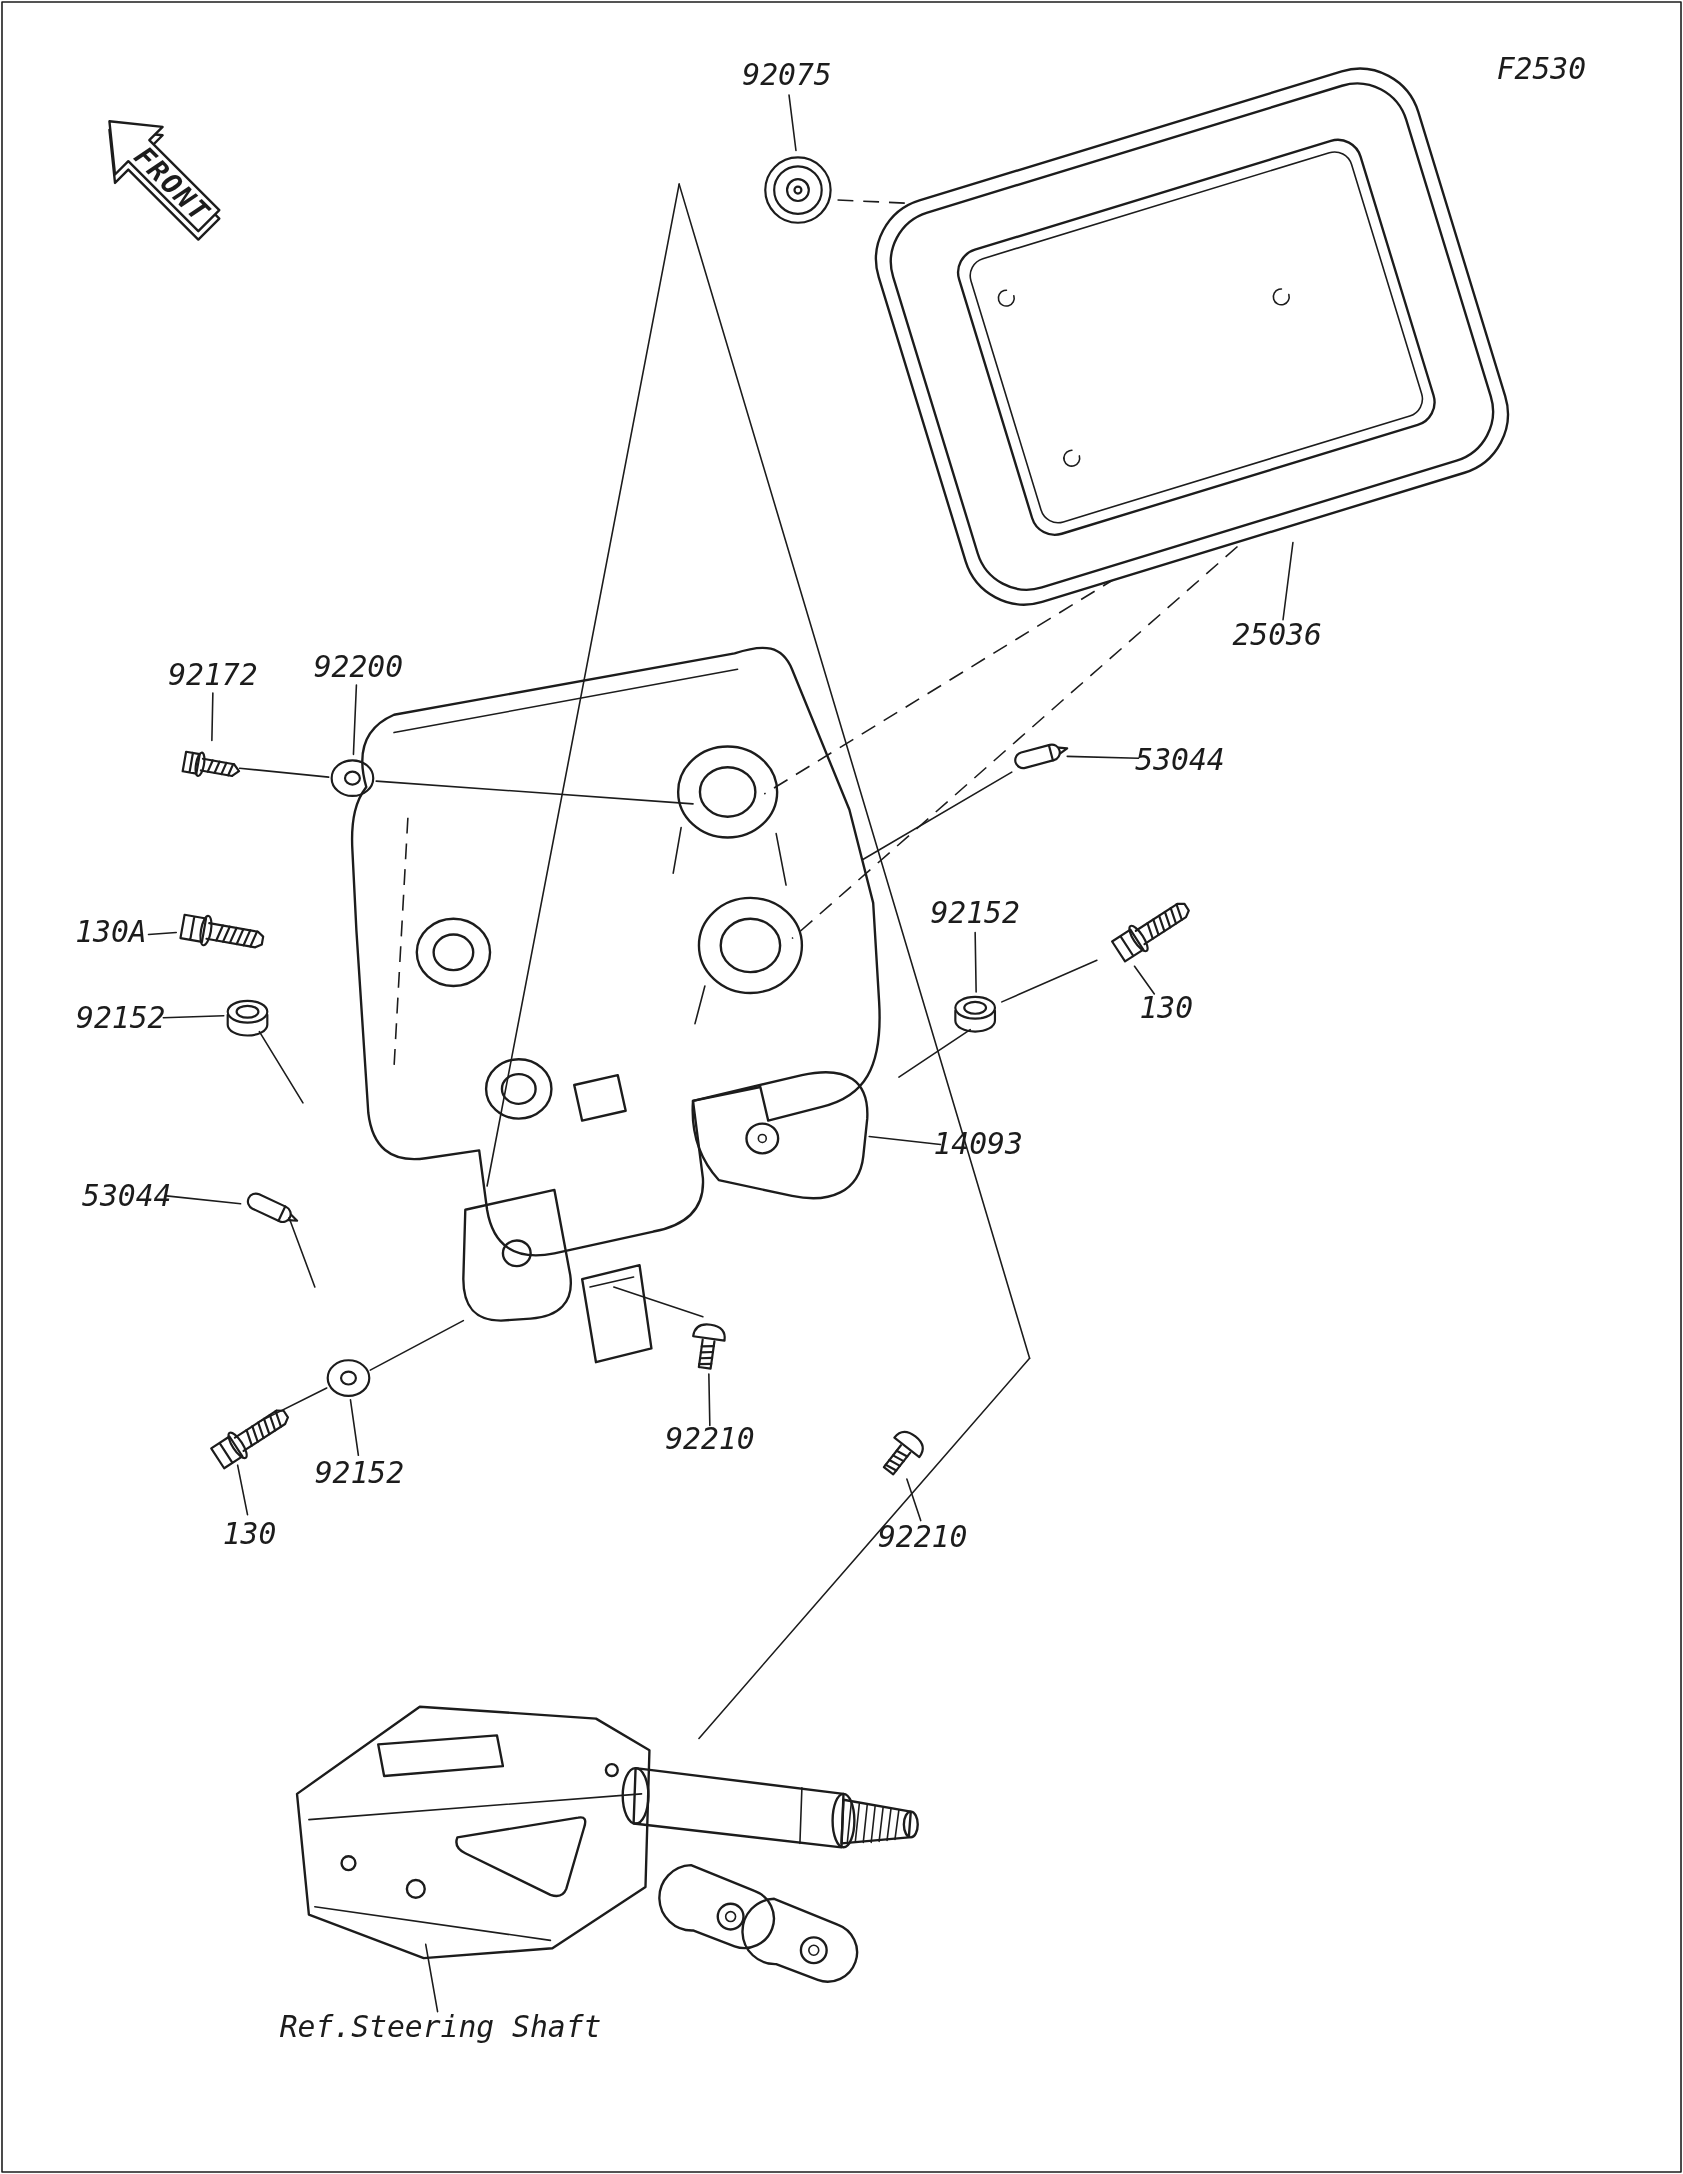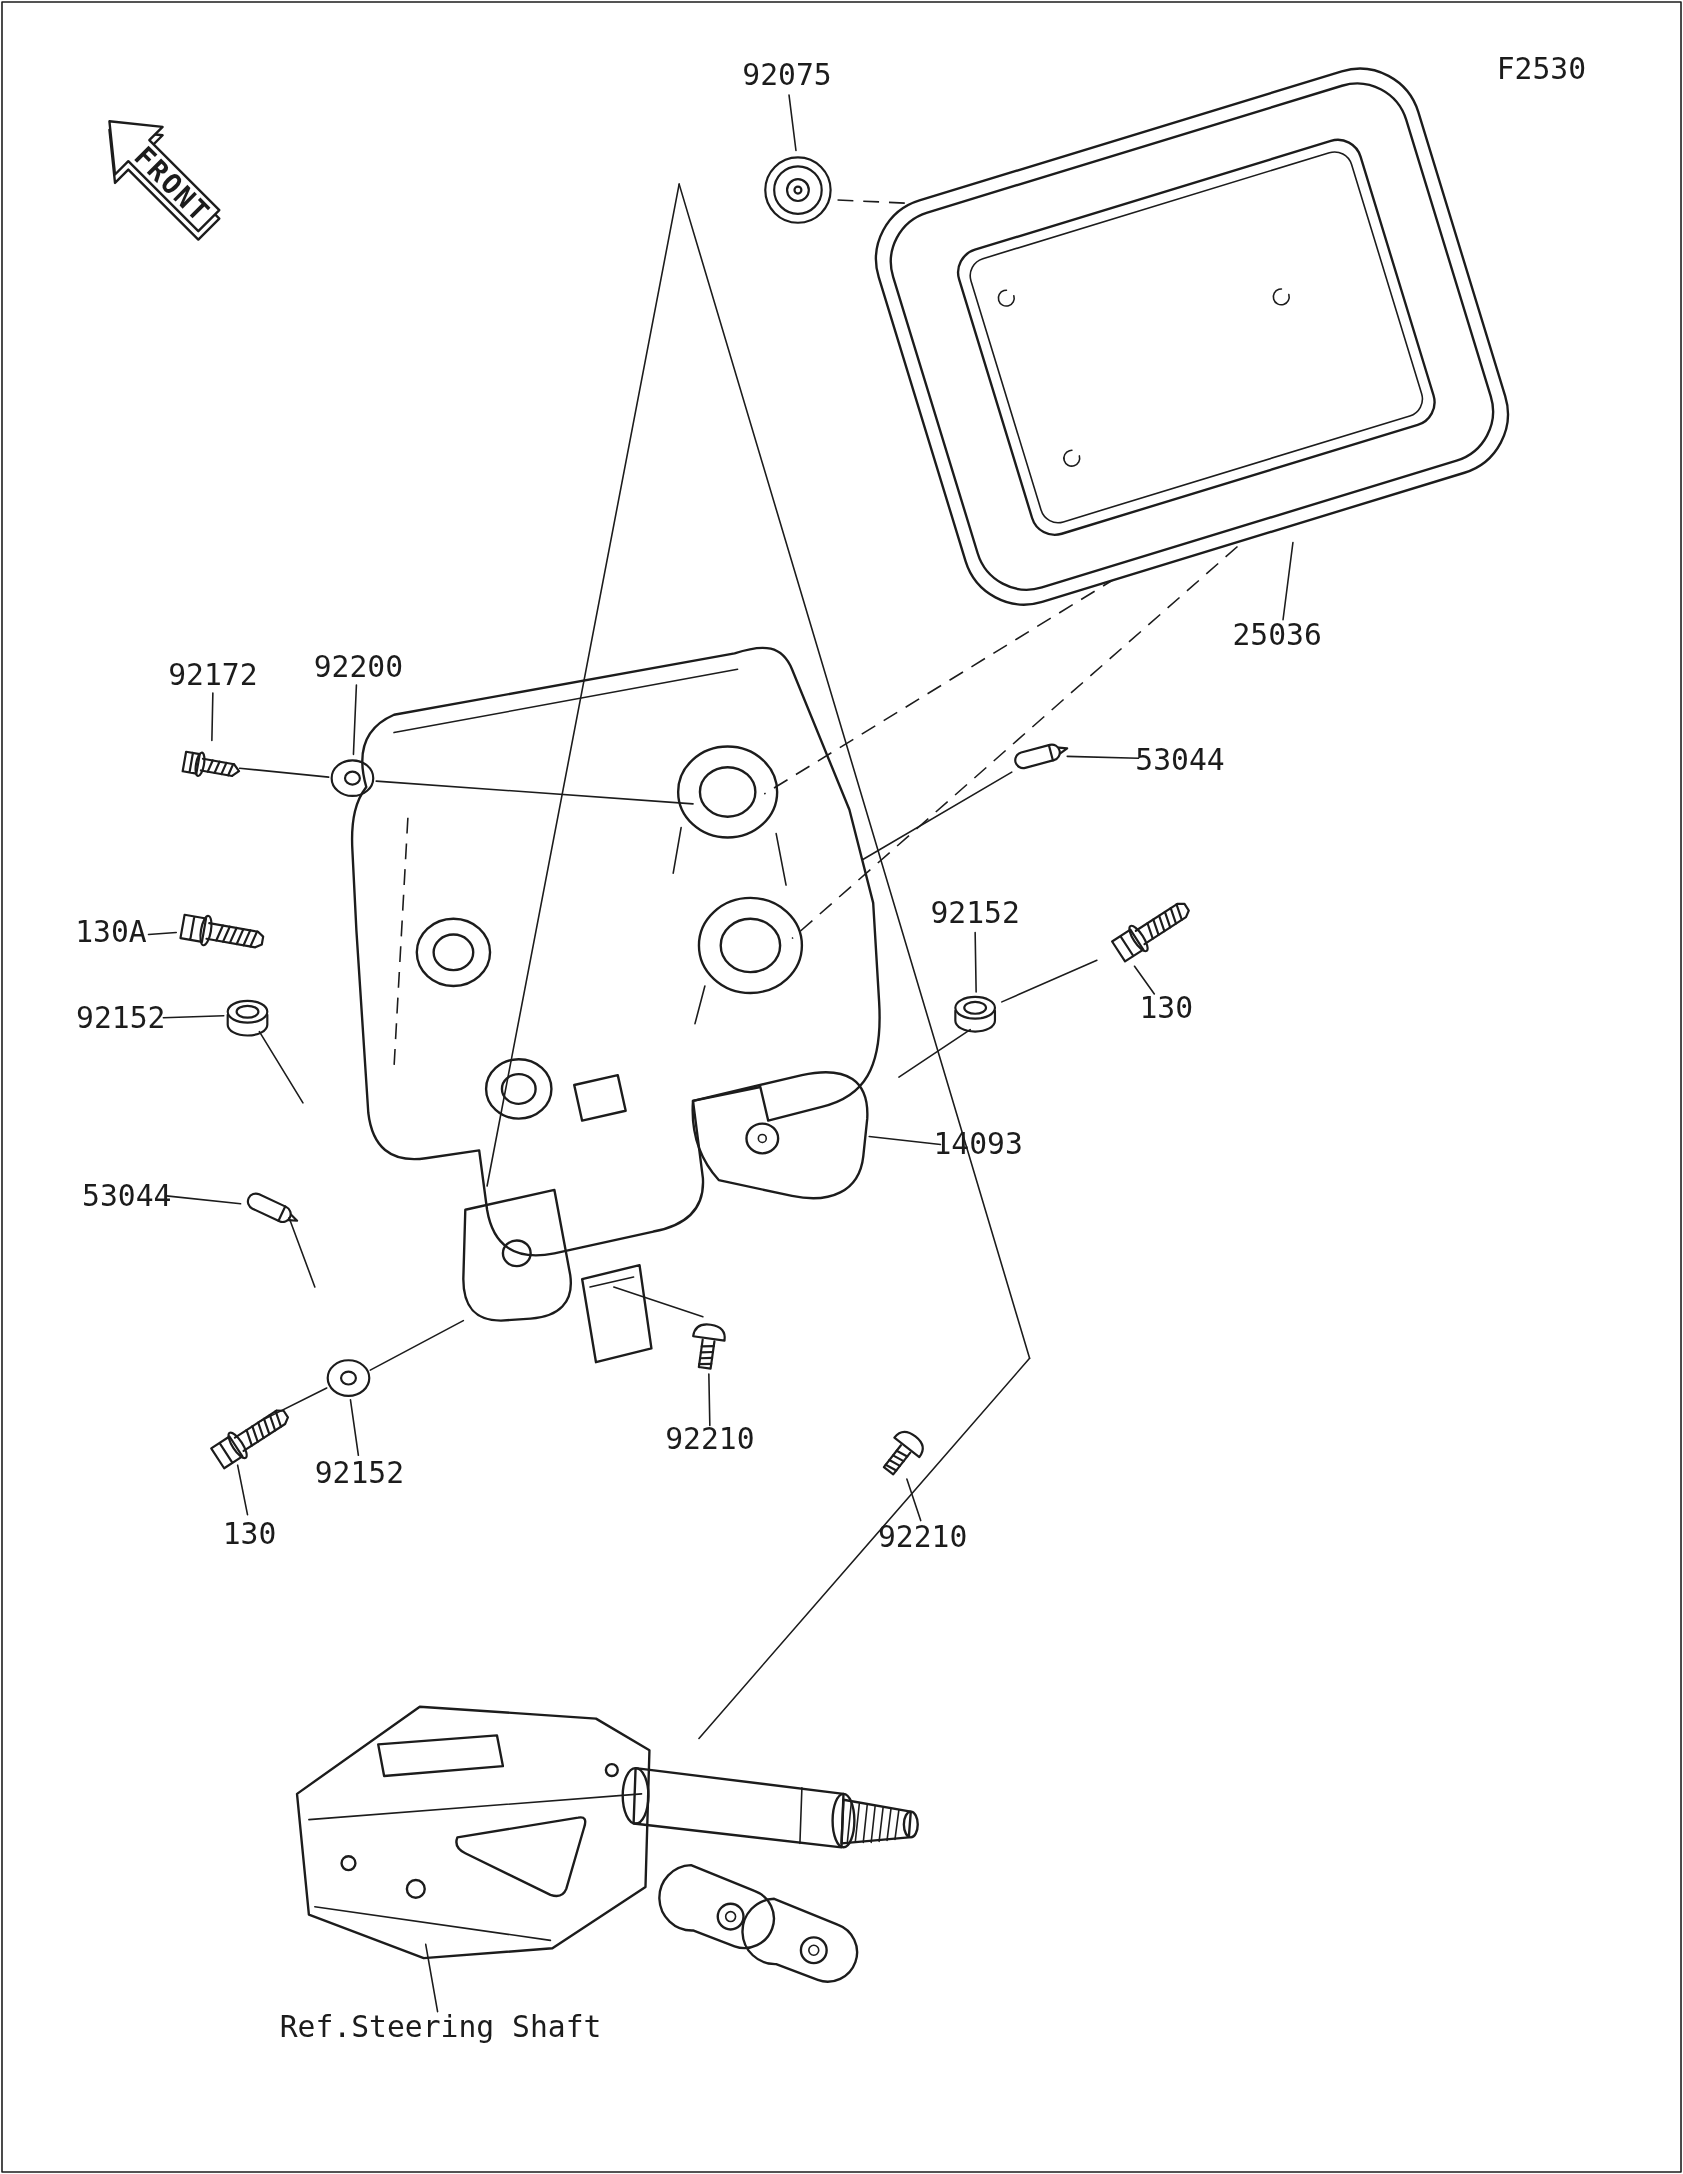--- a/index.html
+++ b/index.html
@@ -1,17 +1,17 @@
 <!DOCTYPE html>
 <html style="--line: #1c1c1c; --bg: #ffffff;"><head>
 <meta charset="utf-8">
 <style>
   :root { --line:#1c1c1c; --bg:#ffffff; }
   html,body { margin:0; padding:0; background:var(--bg); }
-  .stage { width:1683px; height:2174px; position:relative; background:var(--bg); }
+  .stage { width:1683px; height:2174px; position:relative; background:var(--bg);font-style:italic; }
   svg { display:block; }
   .ln   { fill:none; stroke:var(--line); stroke-width:2.4; stroke-linejoin:round; stroke-linecap:round; }
   .hw   { fill:none; stroke:var(--line); stroke-width:2.2; stroke-linejoin:round; stroke-linecap:round; }
   .thin { fill:none; stroke:var(--line); stroke-width:1.6; stroke-linejoin:round; stroke-linecap:round; }
   .dash { fill:none; stroke:var(--line); stroke-width:1.6; stroke-dasharray:16 10; }
   .whitefill { fill:var(--bg); }
   .lbl {
     font-family:"DejaVu Sans Mono","Liberation Mono",monospace;
     font-size:30px; fill:var(--line); text-anchor:middle;
   }

